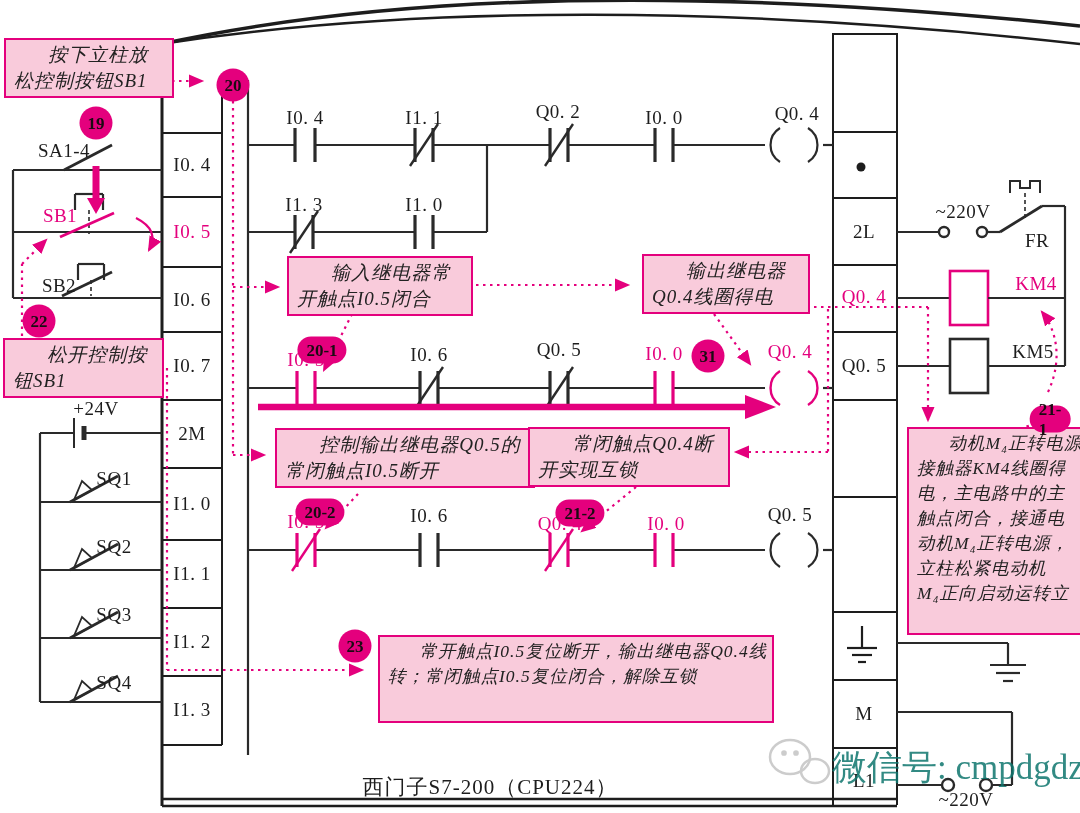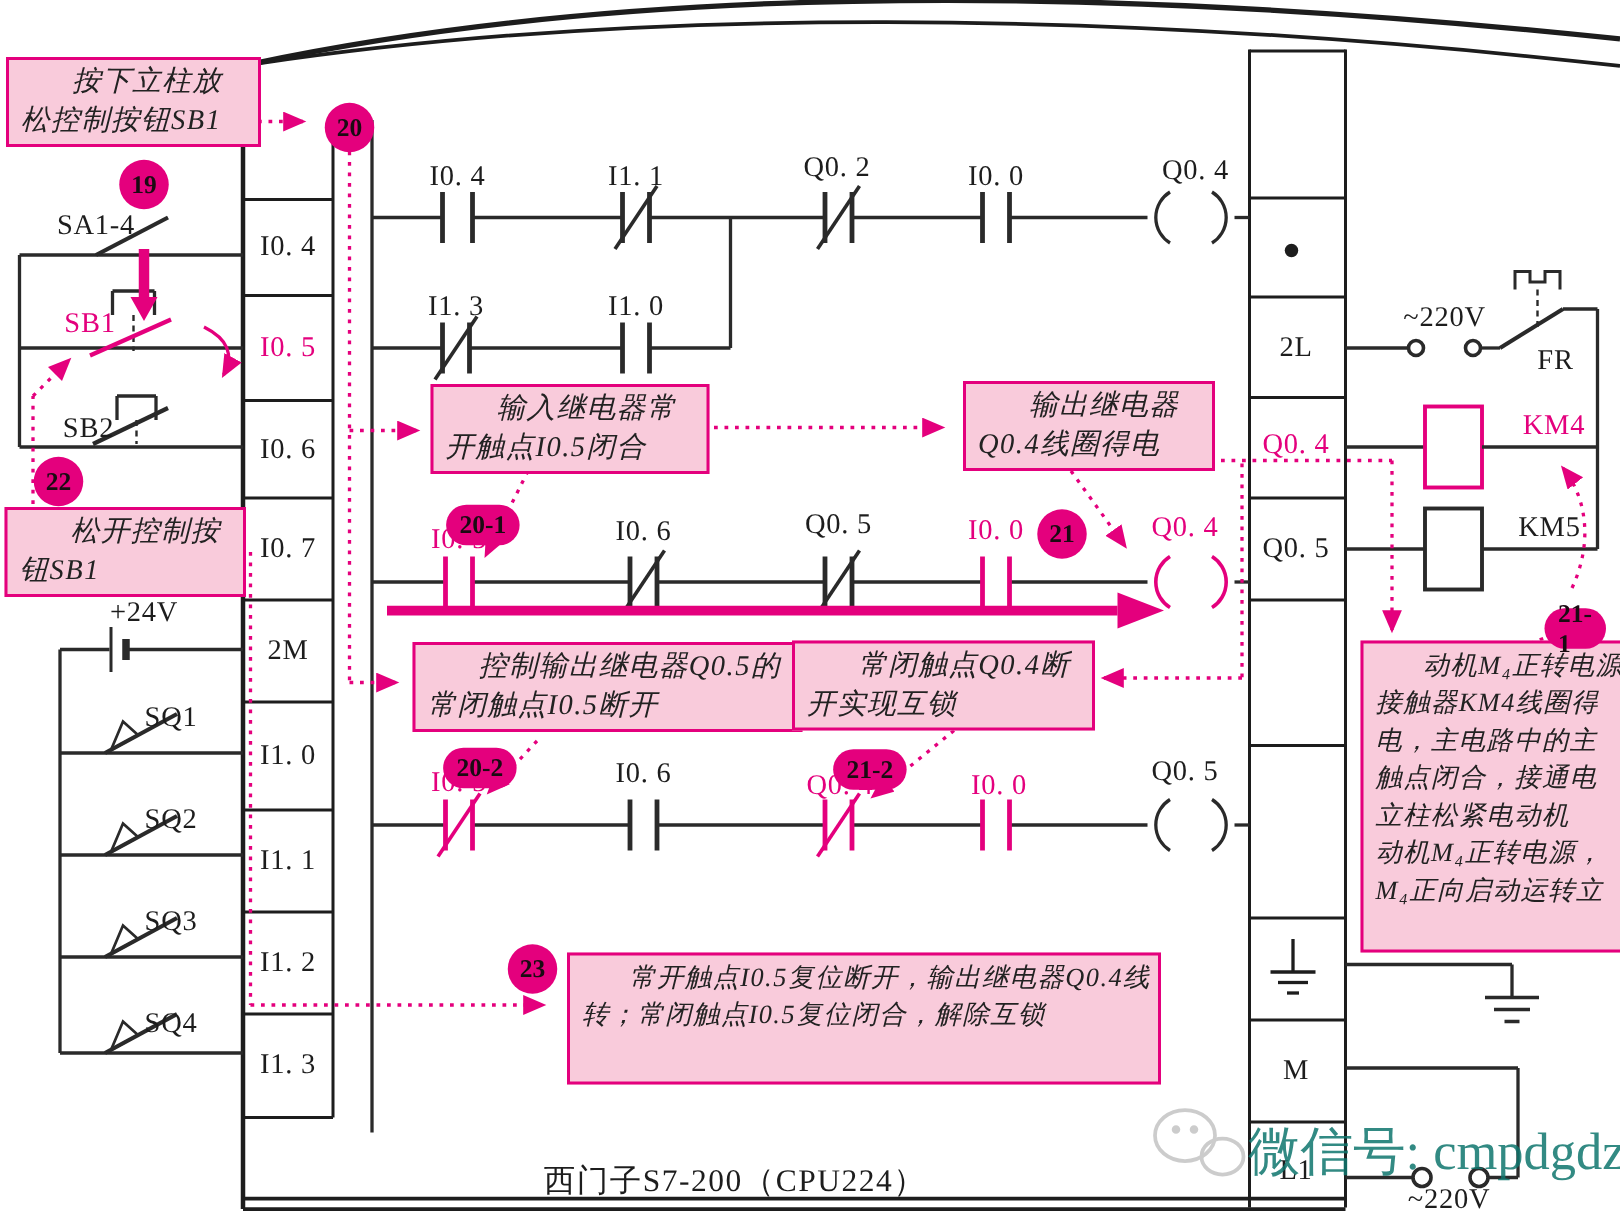--- a/index.html
+++ b/index.html
@@ -335,34 +335,34 @@
 </div>
 <div class="callout" style="left:3px;top:338px;width:141px">
   <span class="ln">松开控制按</span>
   <span class="ln">钮SB1</span>
 </div>
 <div class="callout tiny" style="left:907px;top:427px;width:157px;height:200px">
   <span class="ln">动机M₄正转电源</span>
   <span class="ln">接触器KM4线圈得</span>
   <span class="ln">电，主电路中的主</span>
   <span class="ln">触点闭合，接通电</span>
+  <span class="ln">动机M₄正转电源，</span>
   <span class="ln">立柱松紧电动机</span>
-  <span class="ln">动机M₄正转电源，</span>
   <span class="ln">M₄正向启动运转立</span>
 </div>
 <div class="callout tiny" style="left:378px;top:635px;width:376px;height:80px">
   <span class="ln">常开触点I0.5复位断开，输出继电器Q0.4线</span>
   <span class="ln">转；常闭触点I0.5复位闭合，解除互锁</span>
 </div>
 
 <div class="badge circle" style="left:96px;top:123px">19</div>
 <div class="badge circle" style="left:233px;top:85px">20</div>
 <div class="badge pill" style="left:322px;top:338px">20-1</div>
 <div class="badge pill" style="left:320px;top:500px">20-2</div>
-<div class="badge circle" style="left:708px;top:356px">21</div>
+<div class="badge circle" style="left:708px;top:356px">31</div>
 <div class="badge pill" style="left:1050px;top:407px">21-1</div>
 <div class="badge pill" style="left:580px;top:501px">21-2</div>
 <div class="badge circle" style="left:39px;top:321px">22</div>
 <div class="badge circle" style="left:355px;top:646px">23</div>
 
 <span id="plc-title" style="left:490px;top:787px">西门子S7-200（CPU224）</span>
 <div id="watermark">
   <span class="wm-text" style="margin-left:70px">微信号: cmpdgdz</span>
 </div>
 

